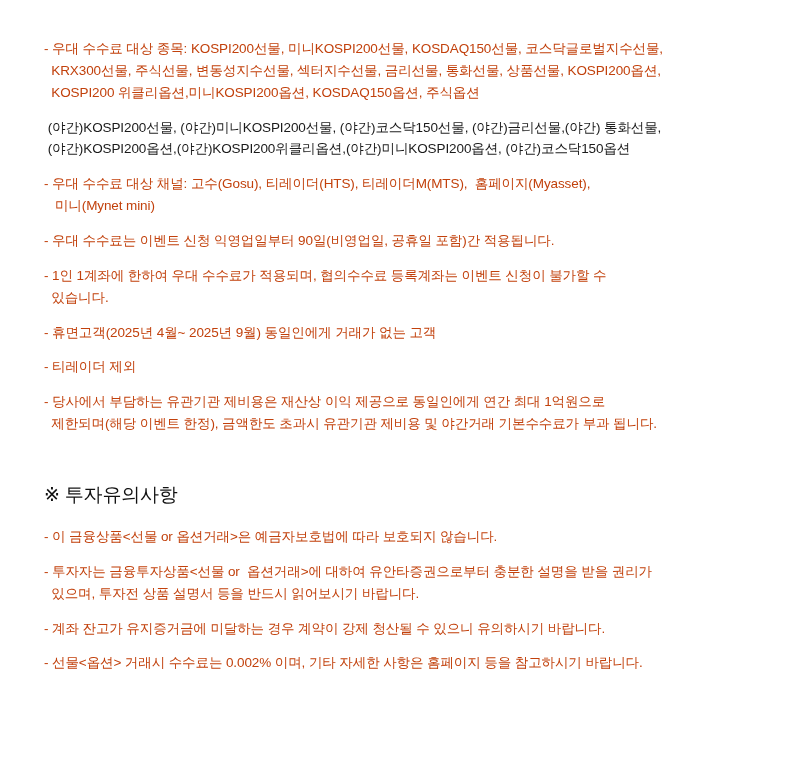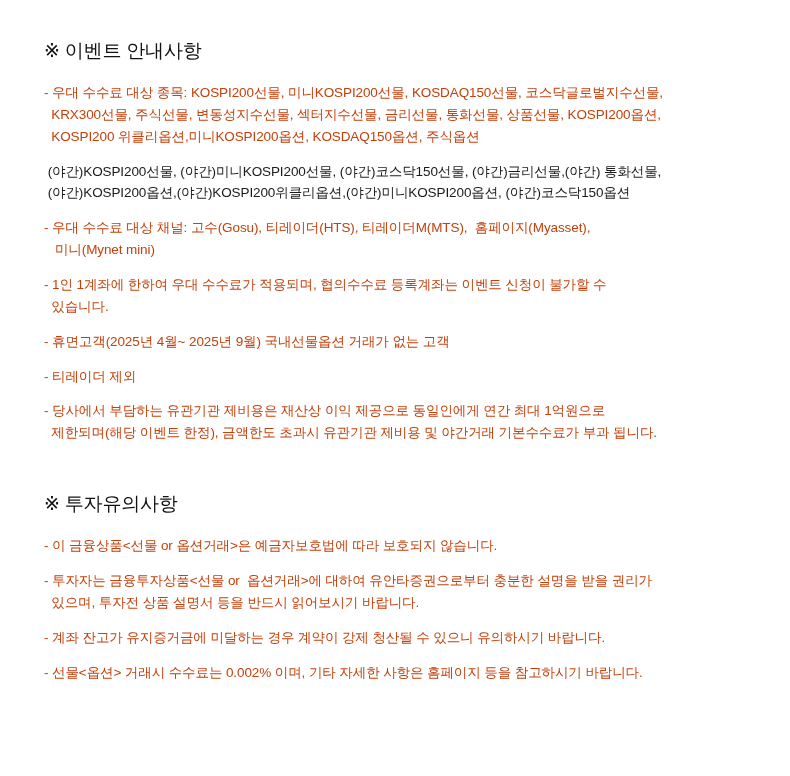--- a/index.html
+++ b/index.html
@@ -44,32 +44,32 @@
     white-space: pre-wrap;
     letter-spacing: -0.1px;
   }
   .spacer-sm { height: 6px; }
 </style>
 </head>
 <body>
 
 <div class="page">
 
-  <h2 class="section-title">※ 이벤트 안내사항</h2>
 
   <div class="bullet-block">- 우대 수수료 대상 종목: KOSPI200선물, 미니KOSPI200선물, KOSDAQ150선물, 코스닥글로벌지수선물,
   KRX300선물, 주식선물, 변동성지수선물, 섹터지수선물, 금리선물, 통화선물, 상품선물, KOSPI200옵션,
   KOSPI200 위클리옵션,미니KOSPI200옵션, KOSDAQ150옵션, 주식옵션</div>
   <div class="plain-block"> (야간)KOSPI200선물, (야간)미니KOSPI200선물, (야간)코스닥150선물, (야간)금리선물,(야간) 통화선물,
  (야간)KOSPI200옵션,(야간)KOSPI200위클리옵션,(야간)미니KOSPI200옵션, (야간)코스닥150옵션</div>
   <div class="bullet-block">- 우대 수수료 대상 채널: 고수(Gosu), 티레이더(HTS), 티레이더M(MTS),  홈페이지(Myasset),
    미니(Mynet mini)</div>
+  <div class="bullet-block">- 우대 수수료는 이벤트 신청 익영업일부터 90일(비영업일, 공휴일 포함)간 적용됩니다.</div>
   <div class="bullet-block">- 1인 1계좌에 한하여 우대 수수료가 적용되며, 협의수수료 등록계좌는 이벤트 신청이 불가할 수
   있습니다.</div>
-  <div class="bullet-block">- 휴면고객(2025년 4월~ 2025년 9월) 국내선물옵션 거래가 없는 고객</div>
+  <div class="bullet-block">- 휴면고객(2025년 4월~ 2025년 9월) 동일인에게 거래가 없는 고객</div>
   <div class="bullet-block">- 티레이더 제외</div>
   <div class="bullet-block">- 당사에서 부담하는 유관기관 제비용은 재산상 이익 제공으로 동일인에게 연간 최대 1억원으로
   제한되며(해당 이벤트 한정), 금액한도 초과시 유관기관 제비용 및 야간거래 기본수수료가 부과 됩니다.</div>
 
   <div class="spacer-sm"></div>
 
   <h2 class="section-title second">※ 투자유의사항</h2>
 
   <div class="bullet-block">- 이 금융상품&lt;선물 or 옵션거래&gt;은 예금자보호법에 따라 보호되지 않습니다.</div>
   <div class="bullet-block">- 투자자는 금융투자상품&lt;선물 or  옵션거래&gt;에 대하여 유안타증권으로부터 충분한 설명을 받을 권리가

